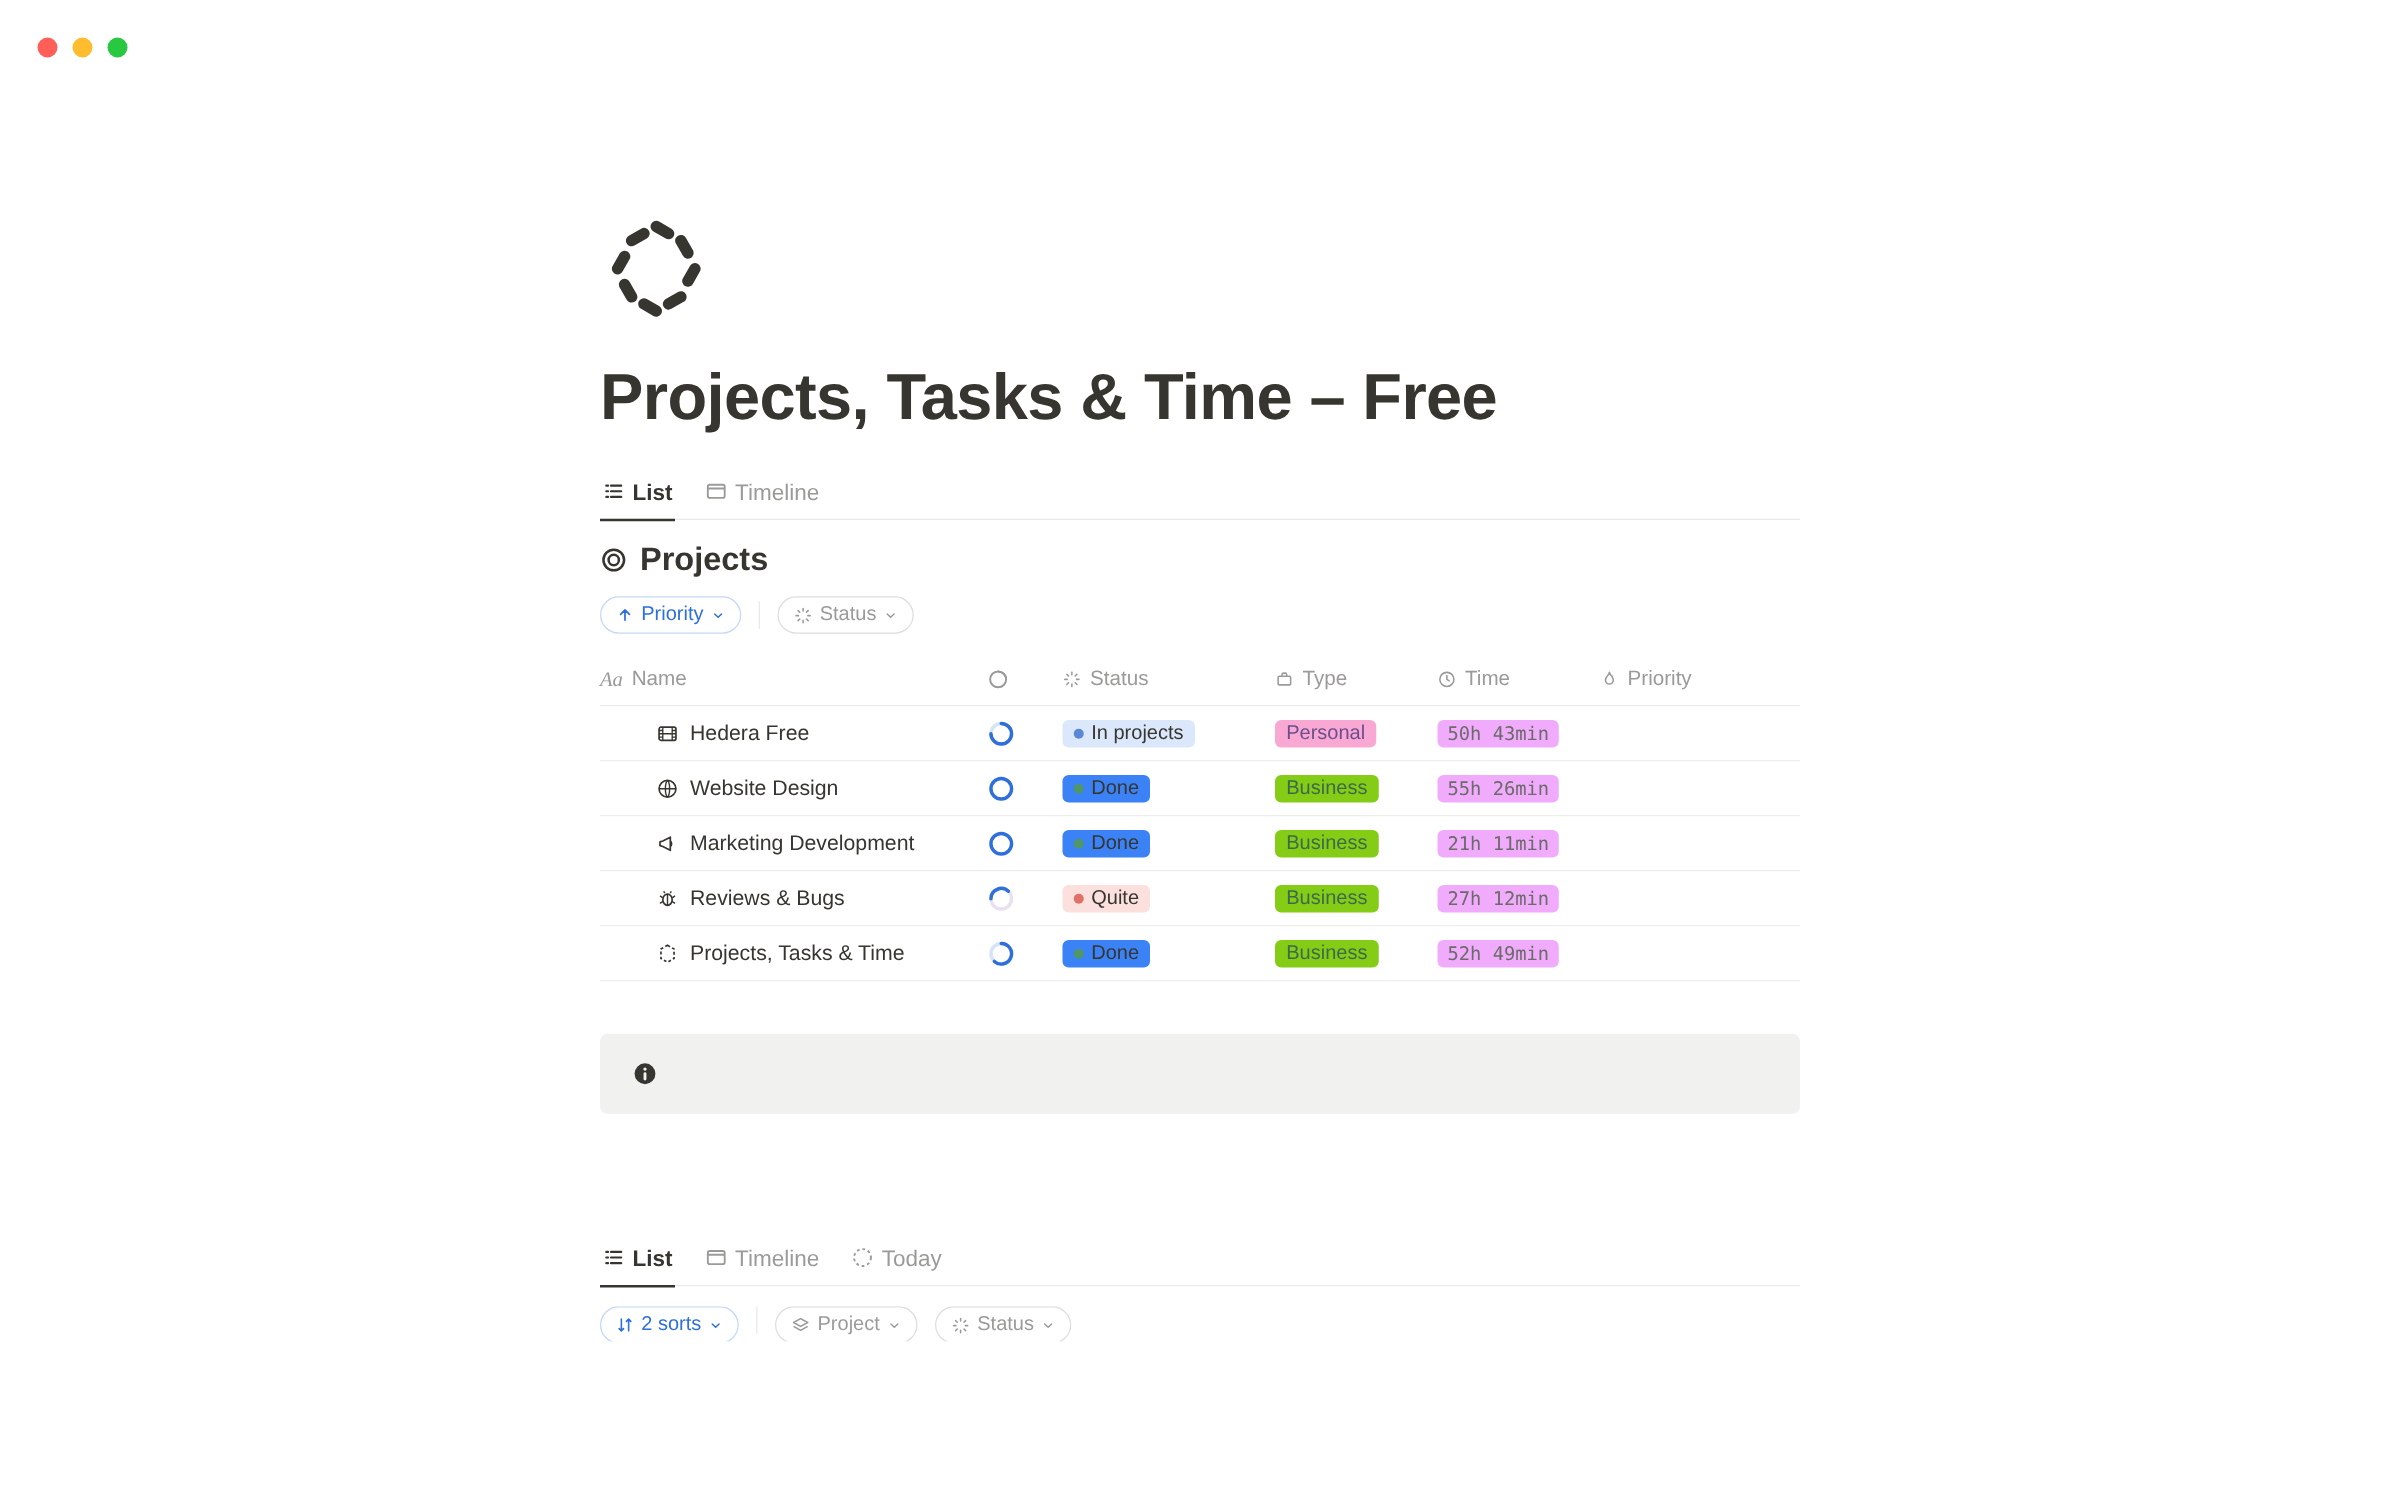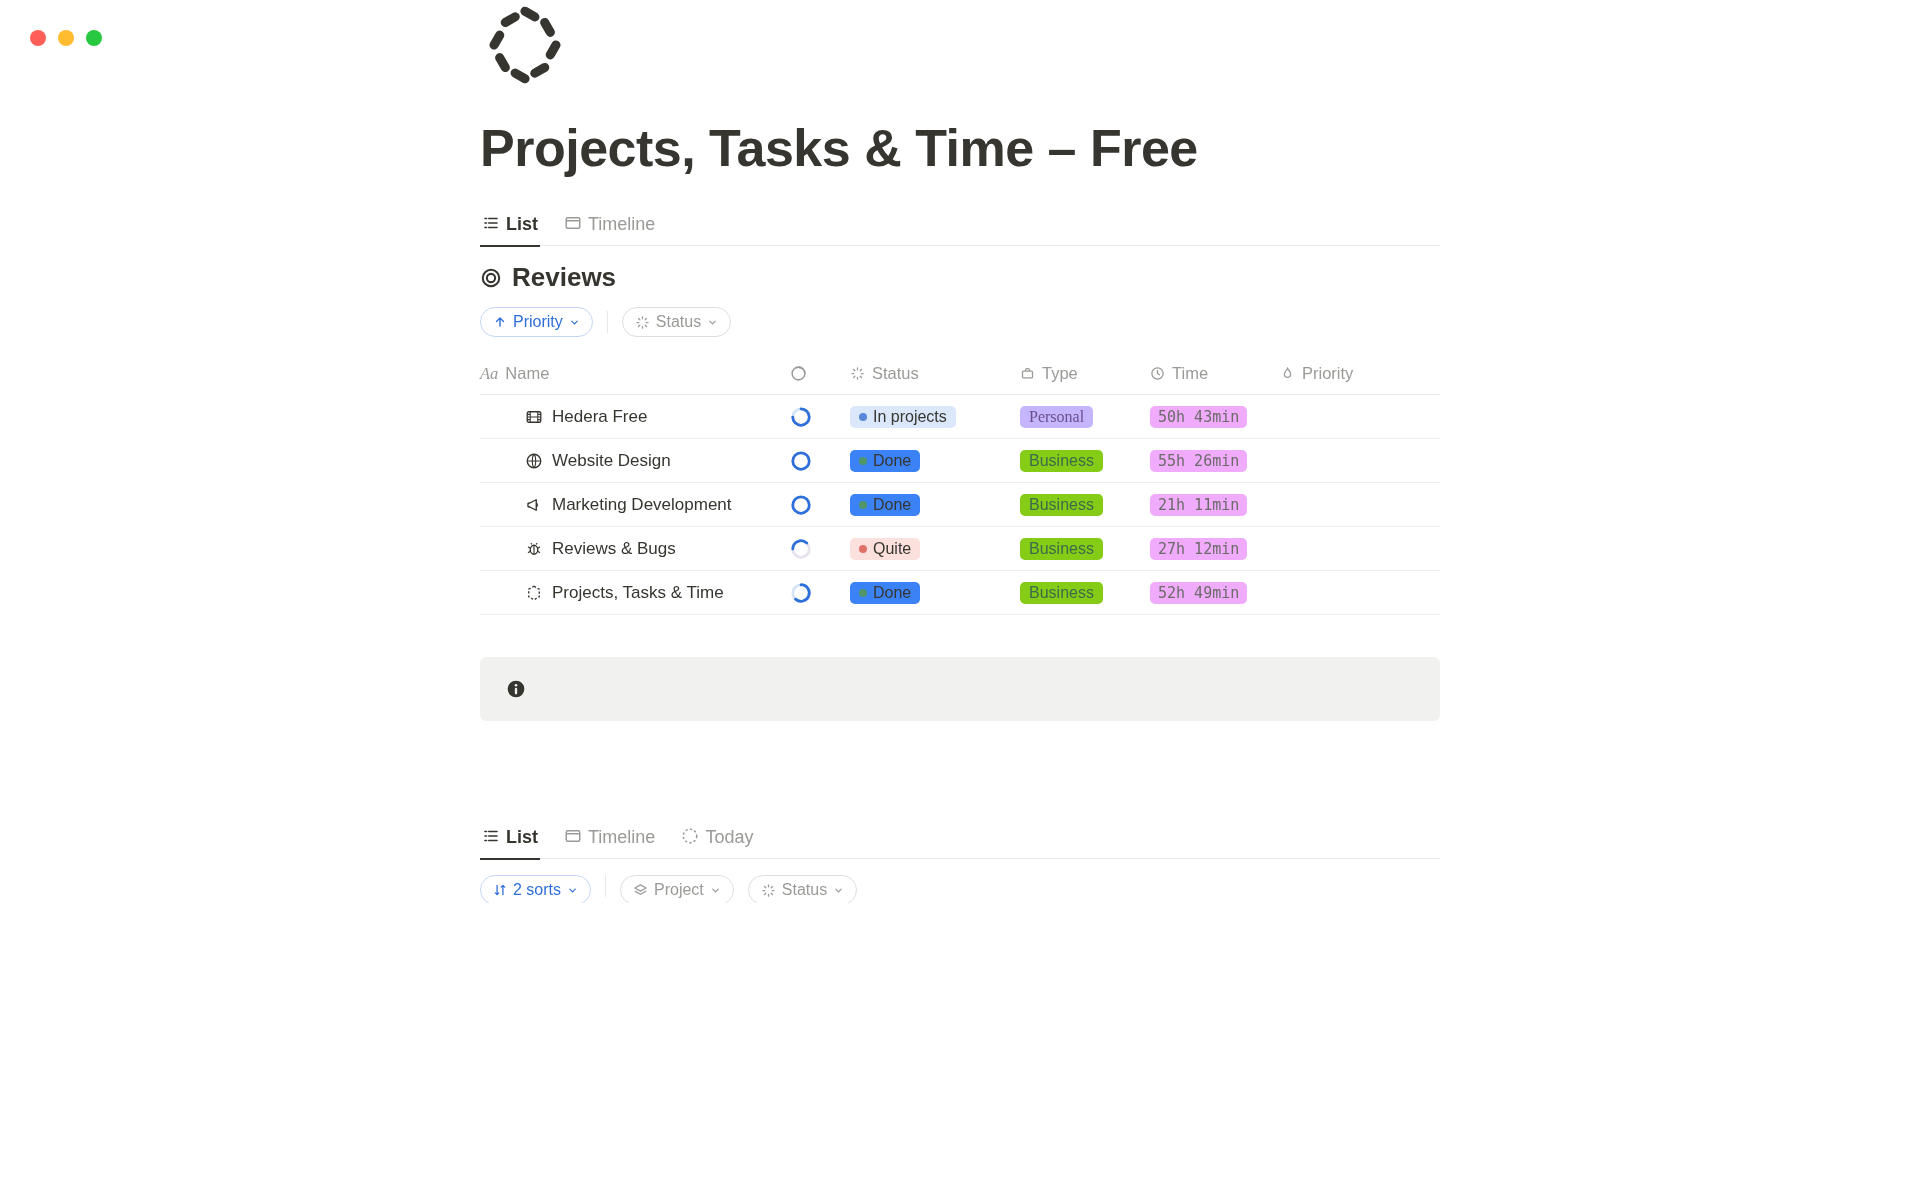--- a/index.html
+++ b/index.html
@@ -20,20 +20,21 @@
 }
 .traffic-lights .dot {
   width: 16px; height: 16px; border-radius: 50%;
 }
 .dot-red { background: #ff5f57; }
 .dot-yellow { background: #febc2e; }
 .dot-green { background: #28c840; }
 .page {
   margin: 0 auto;
   width: 960px;
+  padding-top: 170px;
 }
 .page-icon {
   margin-bottom: 28px;
 }
 .page-title {
   font-size: 52px;
   font-weight: 700;
   color: #37352f;
   margin-bottom: 30px;
   letter-spacing: -0.5px;
@@ -132,21 +133,21 @@
 .bg-green-light { background: #3b82f6; }
 .dot-green2 { background: #4f9768; }
 .bg-red-light { background: #fbe0dd; }
 .dot-red2 { background: #e07166; }
 .type-pill {
   display: inline-flex;
   border-radius: 5px;
   padding: 2px 9px;
   font-size: 16px;
 }
-.type-personal { background: #c4b5fd; color: #6a4f8b; font-family: Liberation Serif, serif; }
+.type-personal { background: #f9a8d4; color: #6a4f8b; }
 .type-business { background: #84cc16; color: #3b6b4a; }
 .time-pill {
   display: inline-flex;
   border-radius: 5px;
   padding: 2px 8px;
   font-size: 15px;
   background: #f0abfc;
   color: #6b6b68;
   font-family: ui-monospace, SFMono-Regular, Menlo, monospace;
 }
@@ -211,21 +212,21 @@
         </svg>
       <span>Timeline</span>
     </div>
   </div>
 
   <div class="section-title">
     <svg width="22" height="22" viewBox="0 0 24 24">
         <circle cx="12" cy="12" r="9" stroke="#37352f" stroke-width="2.2" fill="none"></circle>
         <circle cx="12" cy="12" r="4.5" stroke="#37352f" stroke-width="2.2" fill="none"></circle>
       </svg>
-    <span>Reviews</span>
+    <span>Projects</span>
   </div>
 
   <div class="filters">
     <div class="filter-pill primary">
       <svg width="14" height="14" viewBox="0 0 24 24">
           <path d="M12 19V5M6 11l6-6 6 6" stroke="#2e6fdb" stroke-width="2.4" fill="none" stroke-linecap="round" stroke-linejoin="round"></path>
         </svg>
       <span>Priority</span>
       <svg width="11" height="11" viewBox="0 0 24 24">
           <path d="M6 9l6 6 6-6" stroke="#2e6fdb" stroke-width="2.5" fill="none" stroke-linecap="round"></path>

